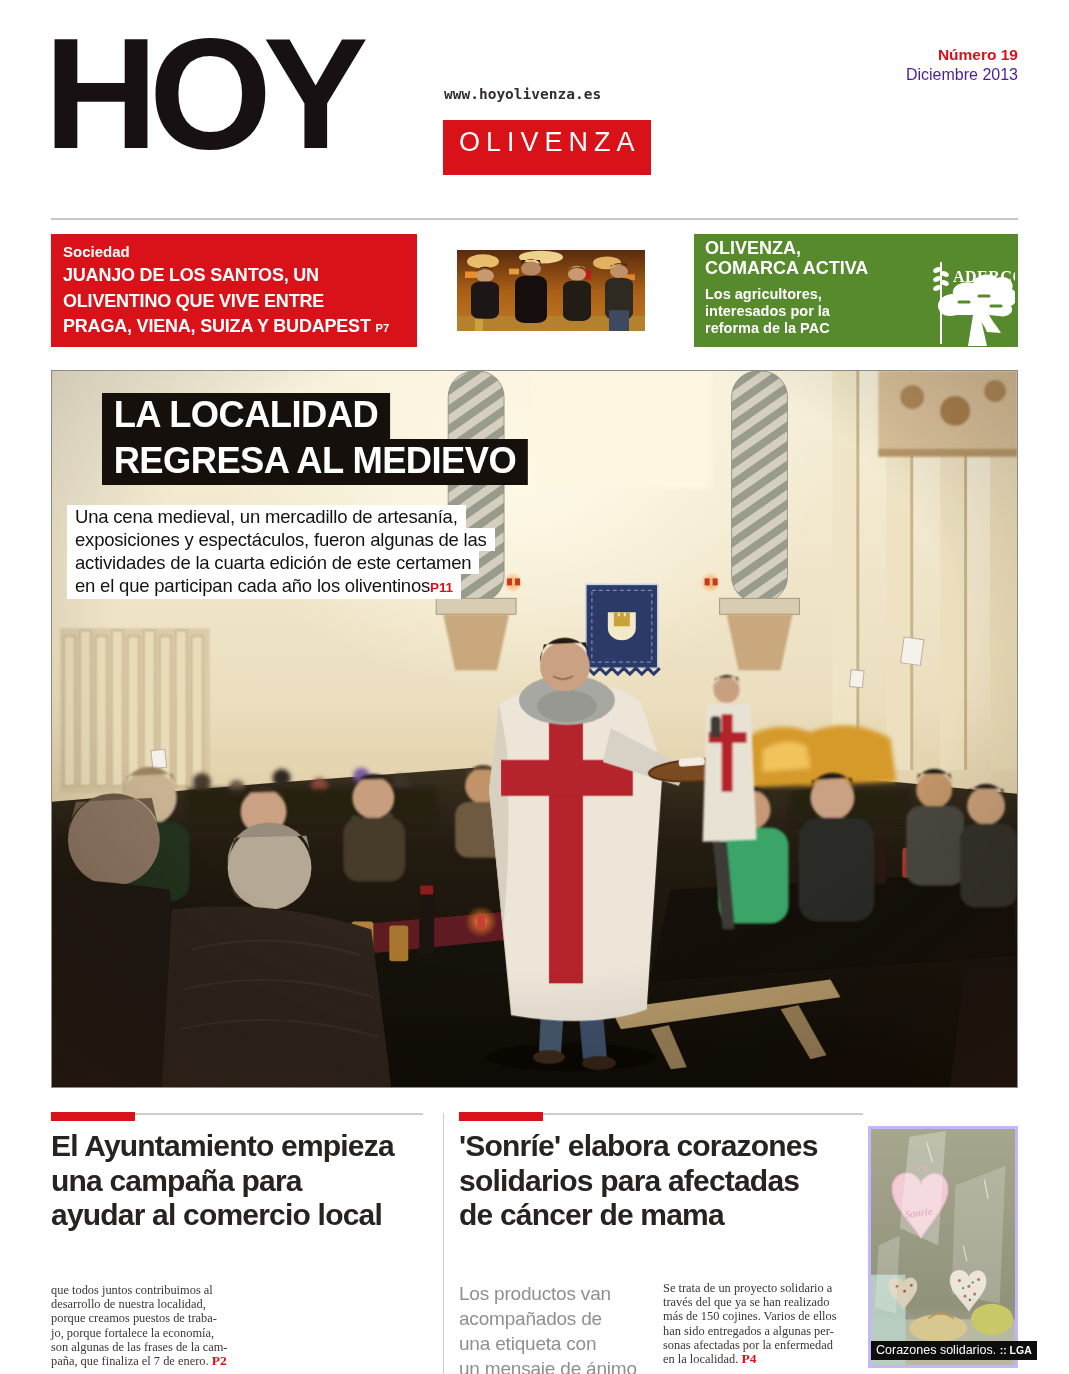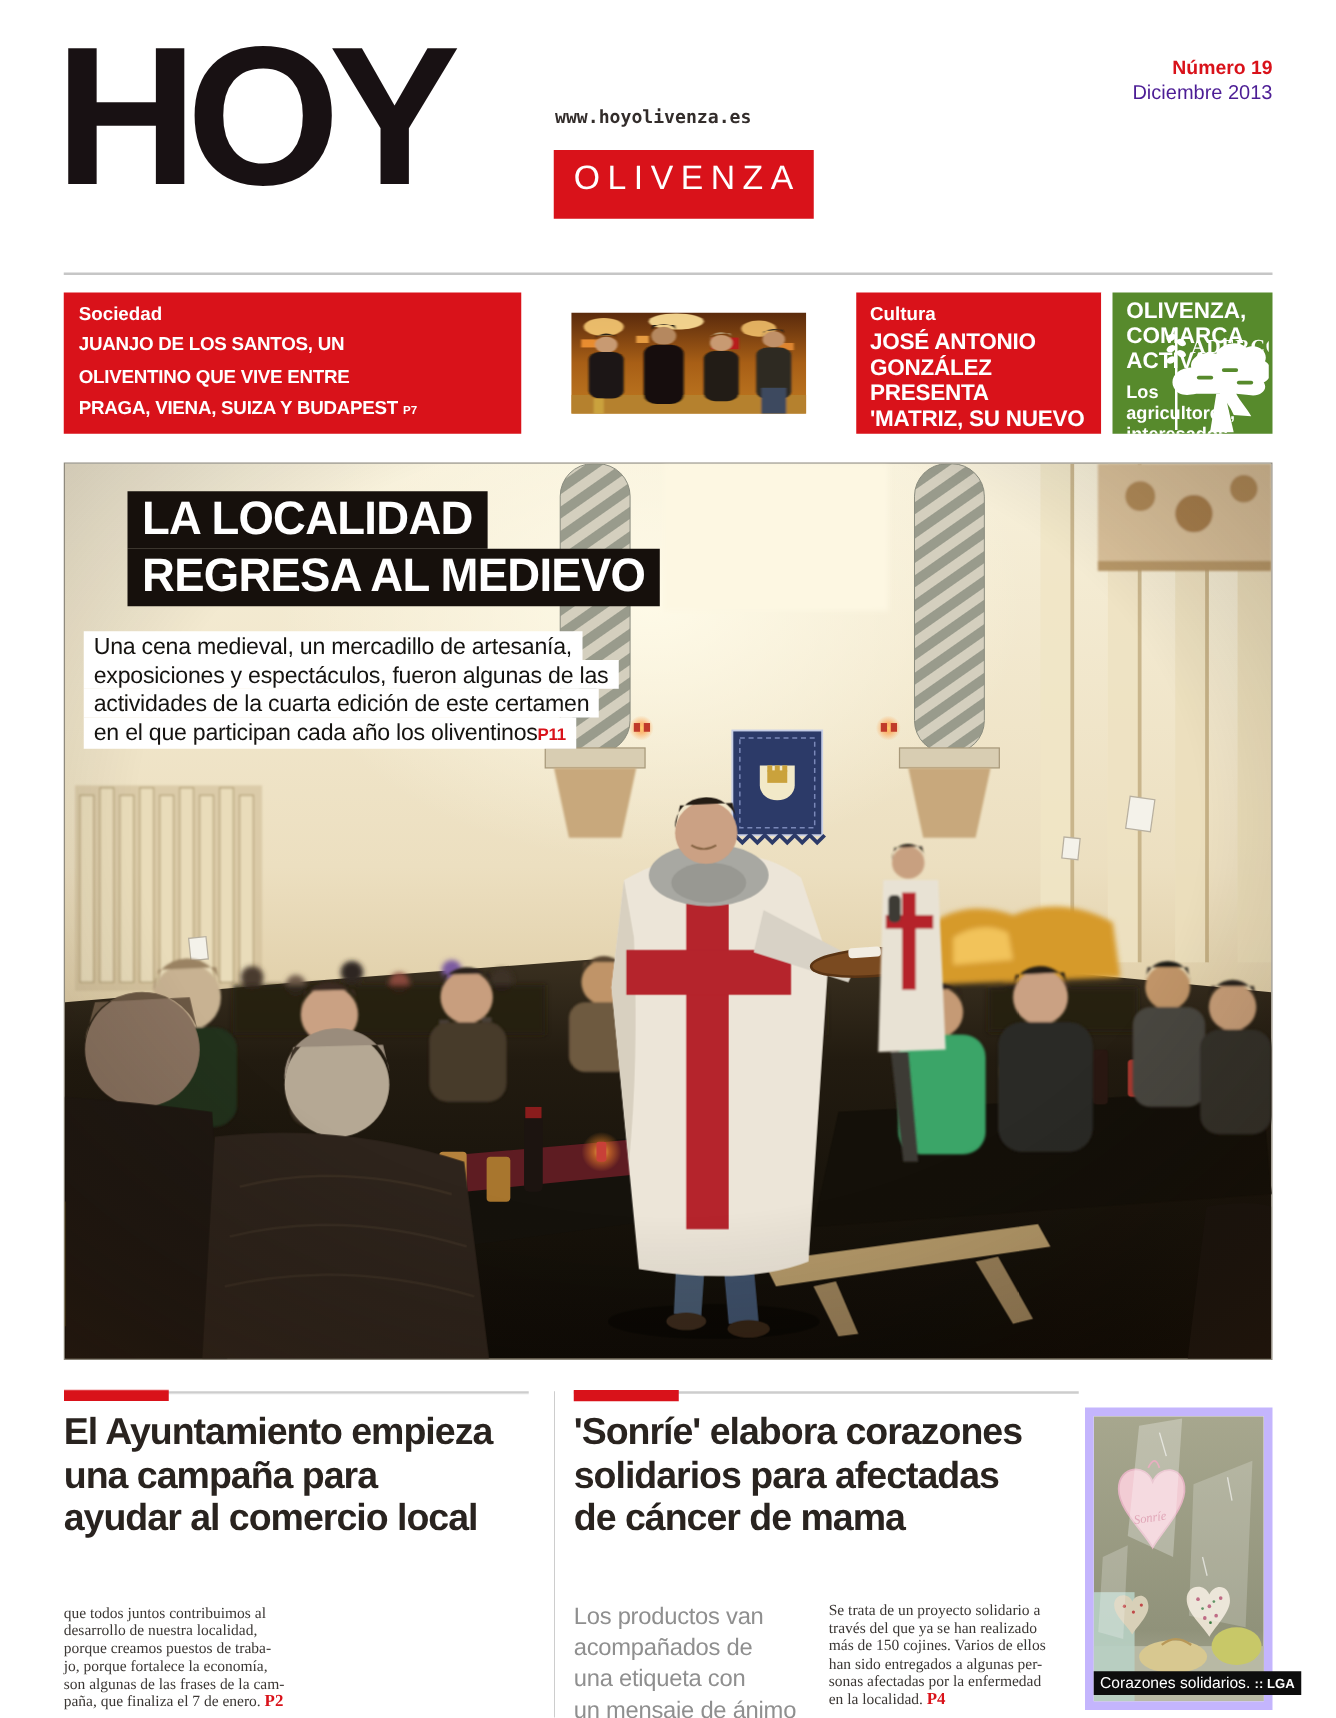--- a/index.html
+++ b/index.html
@@ -24,21 +24,21 @@
   .teaser{box-sizing:border-box;color:#fff;overflow:hidden;}
   .teaser.red{background:var(--accent-red);}
   .t-sociedad{width:366px;padding:9px 12px;}
   .t-photo{width:188px;position:relative;}
   .t-photo svg{display:block;width:100%;height:100%;}
   .t-cultura{width:196px;padding:9px 11px;}
   .t-spacer{width:9px;background:#fff;}
   .t-comarca{flex:1;background:var(--brand-green);padding:4px 11px;position:relative;}
   .kicker{font-size:15px;font-weight:bold;margin:0 0 3px;}
   .t-headline{margin:0;font-weight:bold;white-space:pre-line;letter-spacing:-0.2px;}
-  .t-sociedad .t-headline{font-size:15px;line-height:25.5px;}
+  .t-sociedad .t-headline{font-size:18px;line-height:25.5px;}
   .t-cultura .t-headline{font-size:18px;line-height:20.5px;}
   .pref-white{font-size:0.62em;letter-spacing:0;font-weight:bold;}
   .comarca-title{margin:0;font-weight:bold;font-size:18px;line-height:20px;white-space:pre-line;}
   .comarca-sub{margin:8px 0 0;font-weight:bold;font-size:14.5px;line-height:17px;white-space:pre-line;}
   .aderco{position:absolute;right:3px;top:24px;width:84px;height:88px;}
 
   
   .lead{position:absolute;left:51px;top:370px;width:967px;height:718px;border:1px solid #8f8a7e;
         box-sizing:border-box;}
   .lead .scene{position:absolute;left:0;top:0;width:100%;height:100%;display:block;}
@@ -61,21 +61,21 @@
   .body-col{font-family:"Liberation Serif",serif;font-size:12.4px;line-height:14.2px;color:#3b3734;
             white-space:pre-line;margin:0;}
   .vdivider{position:absolute;left:443px;top:1113px;width:1px;height:261px;background:#cdcdcd;}
   .story-right{position:absolute;left:459px;top:1113px;width:404px;height:261px;}
   .right-cols{position:absolute;top:168px;left:0;display:flex;}
   .gray-sf{width:196px;font-size:19px;line-height:25px;color:#8f8f8f;white-space:pre-line;margin:0;
            letter-spacing:-0.2px;}
   .story-right .body-col{margin-left:8px;width:200px;}
 
   
-  .hearts{position:absolute;left:868px;top:1126px;width:150px;height:242px;border:7px solid #c4b5fd;
+  .hearts{position:absolute;left:868px;top:1126px;width:150px;height:242px;border:3px solid #c4b5fd;
           box-sizing:border-box;margin:0;}
   .hearts svg{position:absolute;left:0;top:0;width:100%;height:100%;display:block;}
   .hearts figcaption{position:absolute;left:0;bottom:5px;background:#0d0d0d;color:#fff;font-size:12.5px;
                      padding:2px 5px 3px;white-space:nowrap;}
   .credit{font-weight:bold;font-size:10.5px;}
 </style>
 </head>
 <body>
 
 <div class="page">
@@ -133,27 +133,20 @@
             <rect x="106" y="43" width="28" height="56" rx="9" fill="#201a14"></rect>
             <circle cx="162" cy="30" r="9" fill="#c09068"></circle>
               <path d="M153,27 a9,8 0 0 1 18,-1 l-2,-7 -15,2 Z" fill="#242424"></path>
             <rect x="148" y="39" width="28" height="58" rx="9" fill="#2e2a20"></rect>
             <rect x="152" y="84" width="20" height="29" fill="#3c4a5e"></rect>
           </g>
         </g>
       </svg>
     </figure>
 
-    <article class="teaser red t-cultura">
-      <div class="kicker">Cultura</div>
-      <h2 class="t-headline"><span>JOSÉ ANTONIO
-GONZÁLEZ PRESENTA
-'MATRIZ, SU NUEVO
-LIBRO</span> </h2>
-    </article>
 
     <div class="t-spacer"></div>
 
     <article class="teaser t-comarca">
       <h2 class="comarca-title">OLIVENZA,
 COMARCA ACTIVA</h2>
       <p class="comarca-sub"><span>Los agricultores,
 interesados por la
 reforma de la PAC</span> </p>
       <svg class="aderco" viewBox="0 0 84 88">

